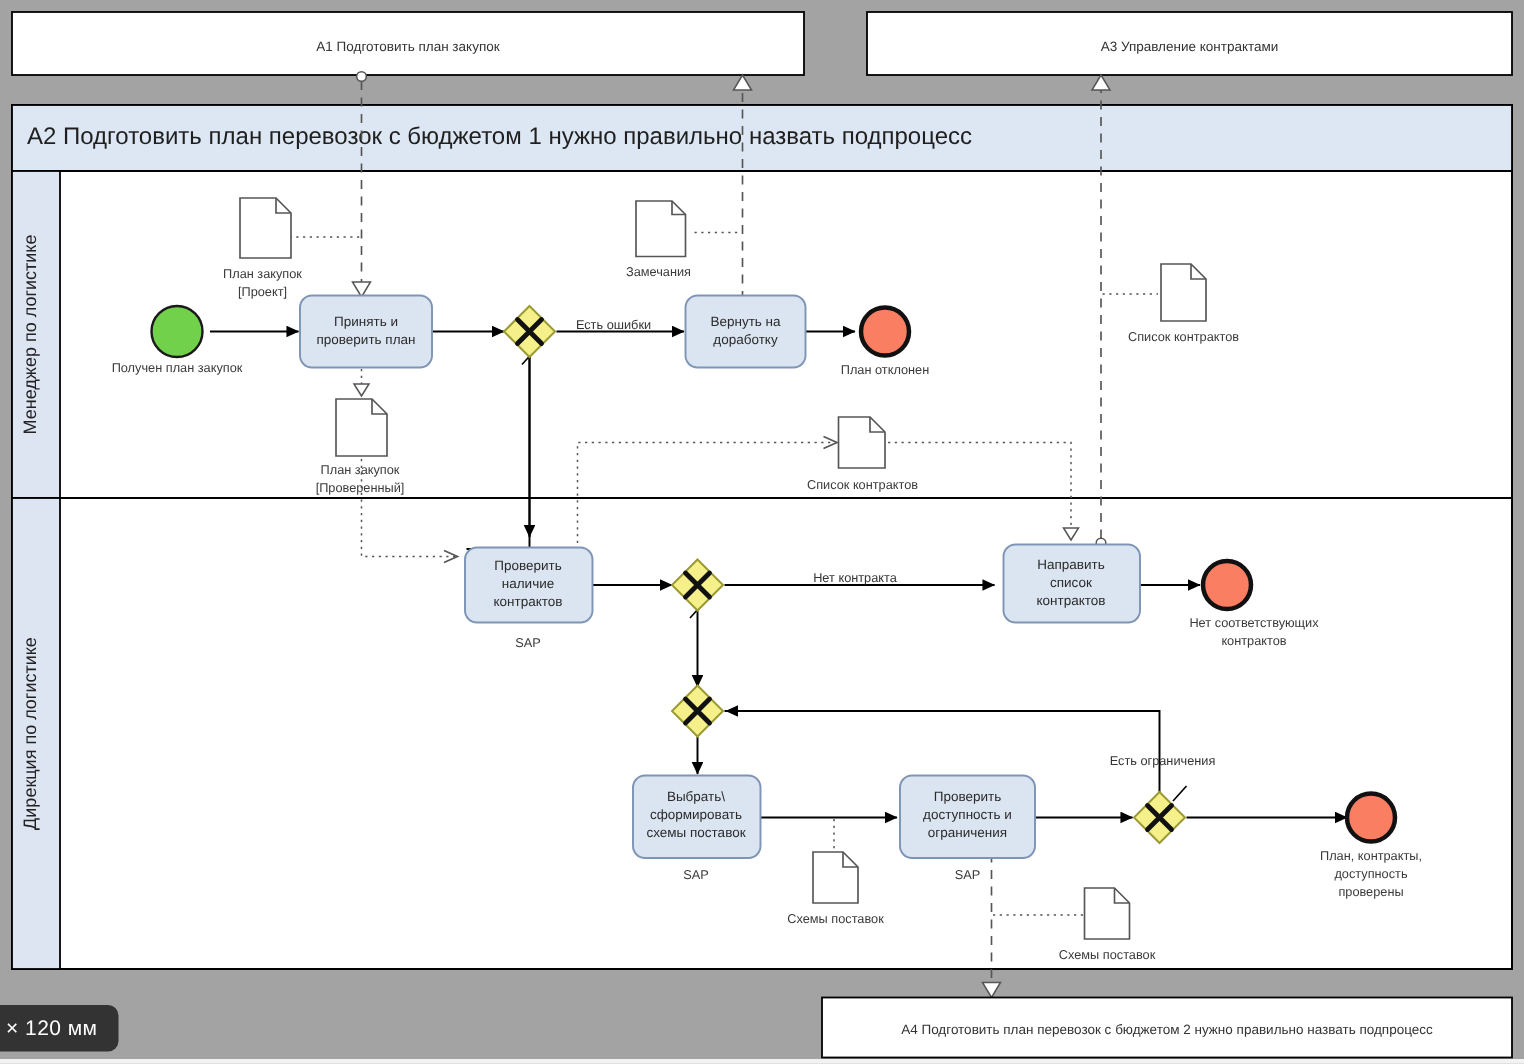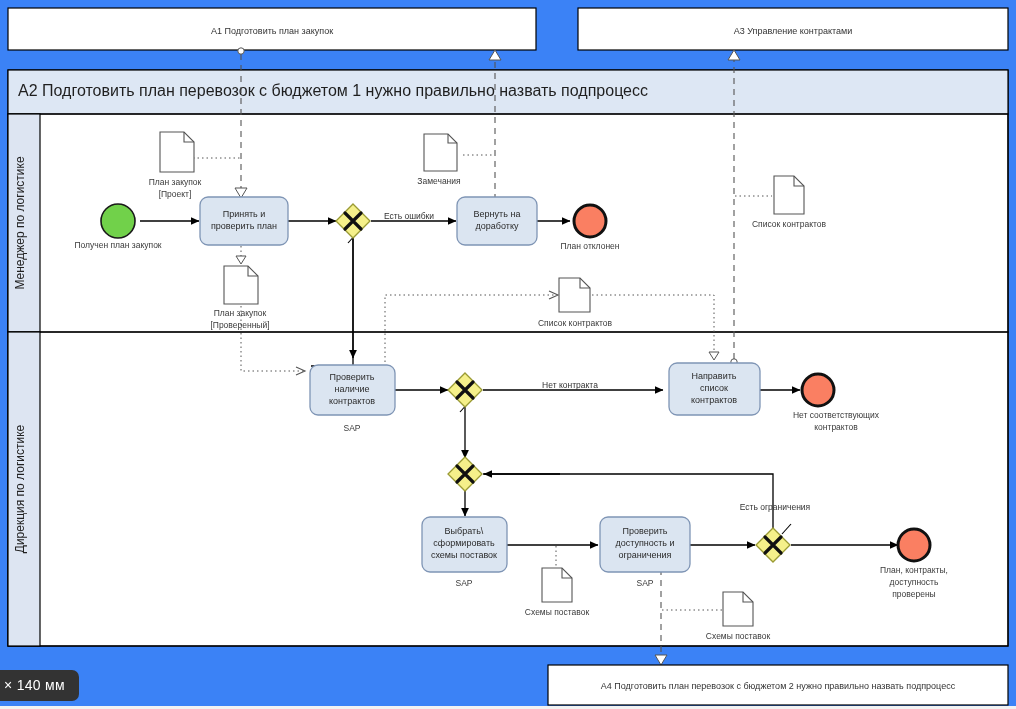--- a/index.html
+++ b/index.html
@@ -1,17 +1,17 @@
 <!DOCTYPE html>
 <html><head>
 <meta charset="utf-8">
 <style>
   html,body{margin:0;padding:0;background:#ffffff;}
   body{width:1016px;height:709px;overflow:hidden;font-family:"Liberation Sans","DejaVu Sans",sans-serif;}
-  #stage{position:relative;width:1016px;height:709px;background:#3b82f6;}
+  #stage{position:relative;width:1016px;height:709px;background:#a3a3a3;}
   svg#diagram{position:absolute;left:0;top:0;width:1016px;height:709px;}
 
   .pool-label{font-size:9px;fill:#333333;}
   .lane-label{font-size:12px;fill:#222222;}
   .pool-title{font-size:16px;fill:#1f1f1f;}
   .task-label{font-size:9px;fill:#2b2b2b;}
   .anno-label{font-size:8.5px;fill:#3a3a3a;}
   .flow-label{font-size:8.5px;fill:#333333;}
   .doc-label{font-size:8.5px;fill:#3a3a3a;}
 
@@ -272,17 +272,17 @@
     </g>
 
     <g>
       <rect x="548" y="665" width="460" height="40" fill="#ffffff" stroke="#000000" stroke-width="1.2"></rect>
       <text class="pool-label" x="778" y="689" text-anchor="middle">A4 Подготовить план перевозок с бюджетом 2 нужно правильно назвать подпроцесс</text>
     </g>
 
   </svg>
 
   <div class="chip">
-    <span>× 140 мм</span>
+    <span>× 120 мм</span>
   </div>
   <div class="bottombar"></div>
 
 </div>
 
 </body></html>

